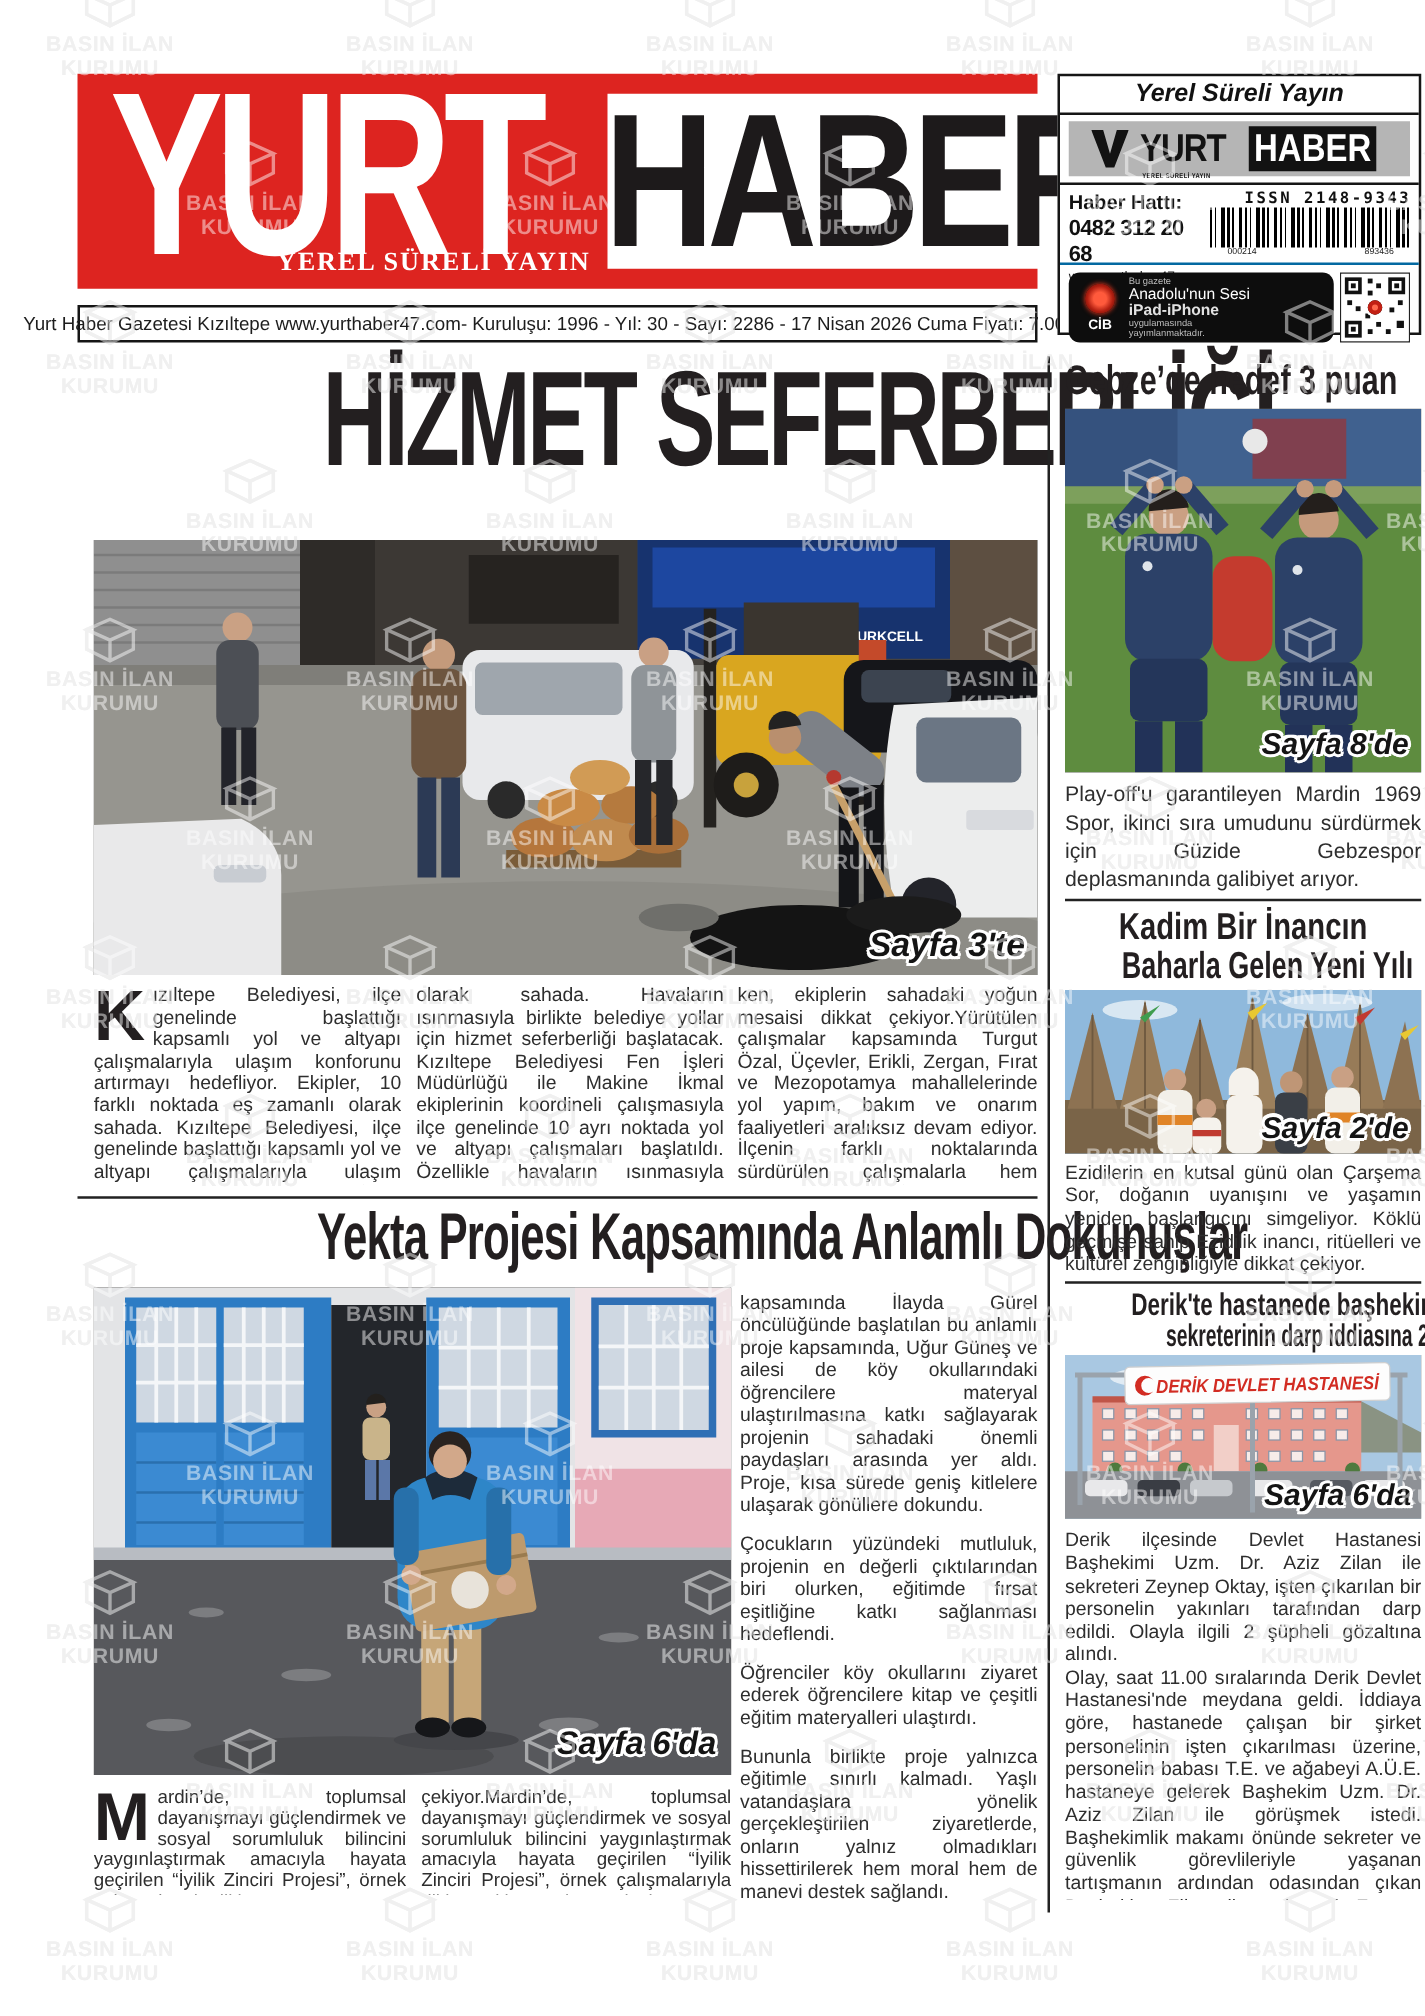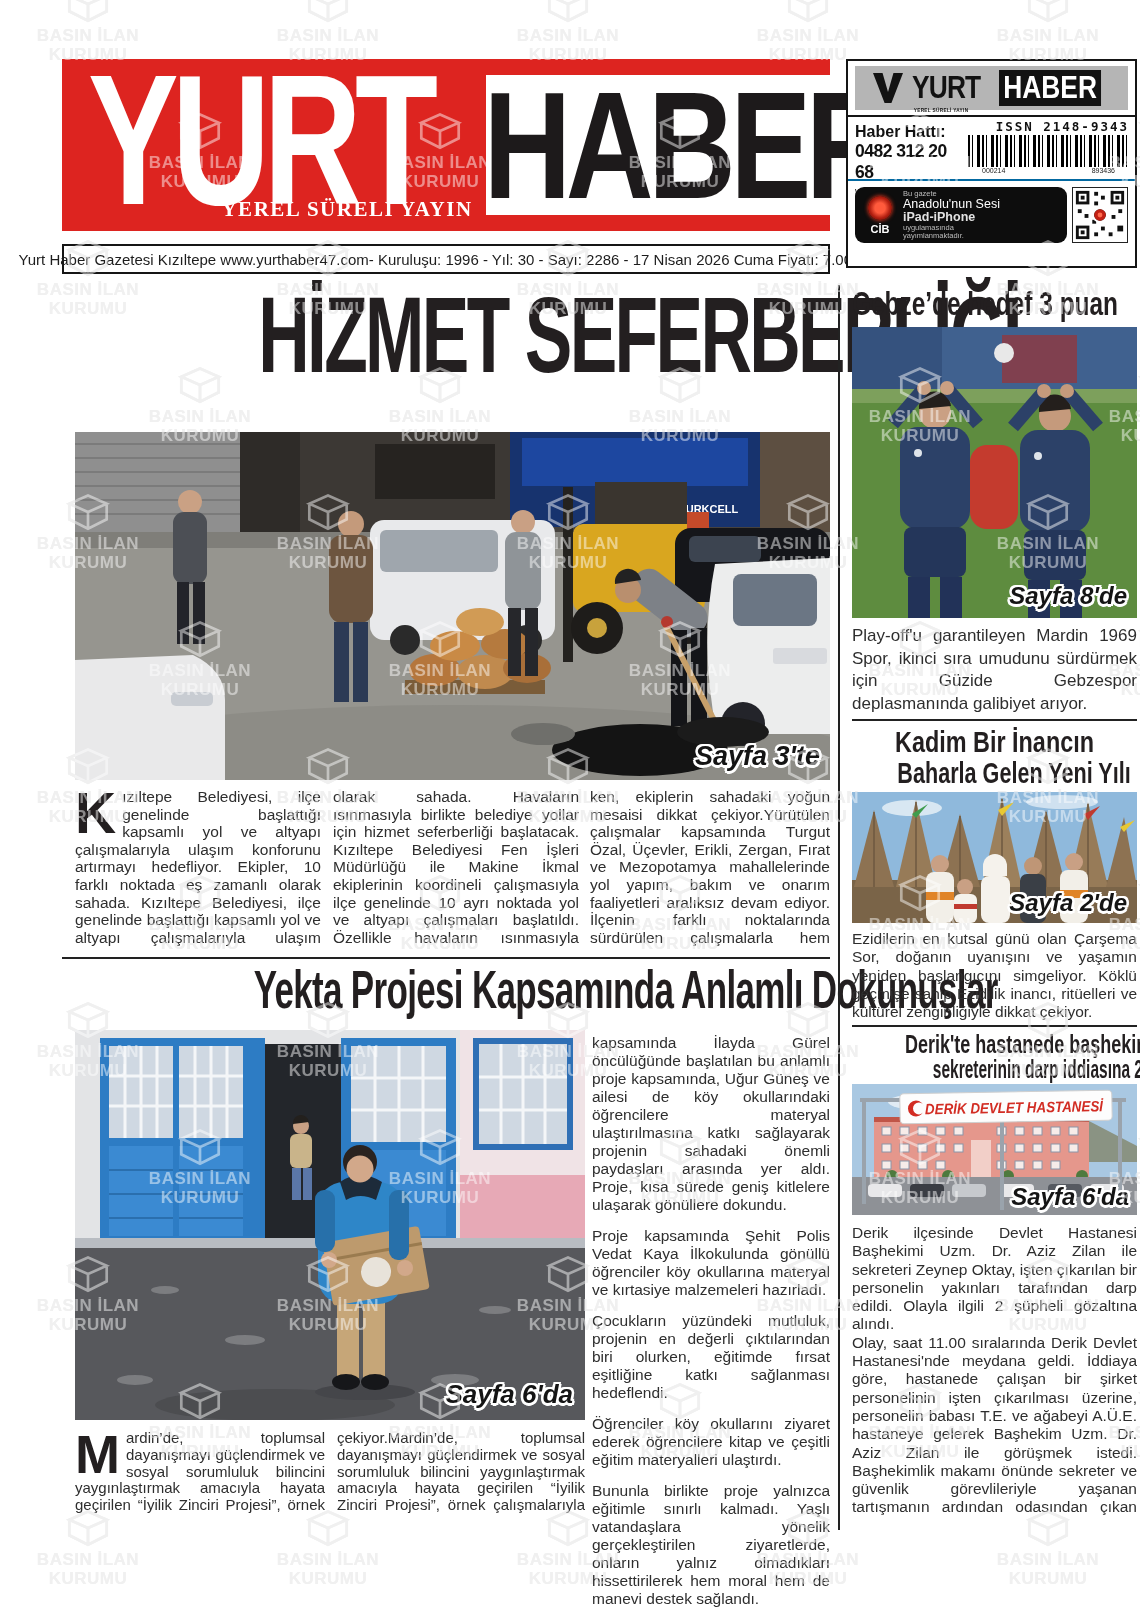--- a/index.html
+++ b/index.html
@@ -547,20 +547,21 @@
       <span>HABER</span>
     </div>
     <div class="mast-tag">YEREL SÜRELİ YAYIN</div>
   </div>
 
   <div class="abs info-strip z1">
     <span>Yurt Haber Gazetesi Kızıltepe   www.yurthaber47.com- Kuruluşu: 1996 - Yıl:  30 - Sayı: 2286 - 17 Nisan 2026 Cuma Fiyatı: 7.00 TL</span>
   </div>
 
   <div class="abs pub-box z1">
+    <div class="pub-type">Yerel Süreli Yayın</div>
     <div class="pub-logo">
       <svg width="30" height="32" viewBox="0 0 44 44">
         <polygon points="0,0 14,0 22,28 30,0 44,0 27,44 17,44" fill="#121212"></polygon>
       </svg>
       <span class="pl-yurt">
         <span>YURT</span>
         <span class="pl-tag">YEREL SÜRELİ YAYIN</span>
       </span>
       <span class="pl-haber">HABER</span>
     </div>
@@ -824,21 +825,20 @@
         <rect x="314" y="160" width="20" height="70" rx="9" fill="#2770aa"></rect>
         <circle cx="254" cy="230" r="8" fill="#d2a88a"></circle>
           <circle cx="330" cy="238" r="8" fill="#d2a88a"></circle>
       </g>
     </svg>
     <div class="badge" style="right:12px;bottom:10px;font-size:26px;">Sayfa 6'da</div>
   </div>
 
   <div class="abs yekta-col z1" style="left:592px;top:1034px;width:238px;height:575px;">
     <p>kapsamında İlayda Gürel öncülüğünde başlatılan bu anlamlı proje kapsamında, Uğur Güneş ve ailesi de köy okullarındaki öğrencilere materyal ulaştırılmasına katkı sağlayarak projenin sahadaki önemli paydaşları arasında yer aldı. Proje, kısa sürede geniş kitlelere ulaşarak gönüllere dokundu.</p>
-    <p>Proje kapsamında Şehit Polis Vedat Kaya İlkokulunda gönüllü öğrenciler köy okullarına materyal ve kırtasiye malzemeleri hazırladı.</p>
     <p>Çocukların yüzündeki mutluluk, projenin en değerli çıktılarından biri olurken, eğitimde fırsat eşitliğine katkı sağlanması hedeflendi.</p>
     <p>Öğrenciler köy okullarını ziyaret ederek öğrencilere kitap ve çeşitli eğitim materyalleri ulaştırdı.</p>
     <p>Bununla birlikte proje yalnızca eğitimle sınırlı kalmadı. Yaşlı vatandaşlara yönelik gerçekleştirilen ziyaretlerde, onların yalnız olmadıkları hissettirilerek hem moral hem de manevi destek sağlandı.</p>
 
   </div>
 
   <div class="abs body-txt z1" style="left:75px;top:1430px;width:250px;height:86px;font-size:15px;line-height:16.8px;">
     <span class="dropcap" style="font-size:54px;line-height:44px;">M</span><span>ardin’de, toplumsal dayanışmayı güçlendirmek ve sosyal sorumluluk bilincini yaygınlaştırmak amacıyla hayata geçirilen “İyilik Zinciri Projesi”, örnek çalışmalarıyla dikkat</span>
   </div>
   <div class="abs body-txt z1" style="left:337px;top:1430px;width:248px;height:86px;font-size:15px;line-height:16.8px;">çekiyor.Mardin’de, toplumsal dayanışmayı güçlendirmek ve sosyal sorumluluk bilincini yaygınlaştırmak amacıyla hayata geçirilen “İyilik Zinciri Projesi”, örnek çalışmalarıyla dikkat çekiyor. Yekta Projesi</div>

